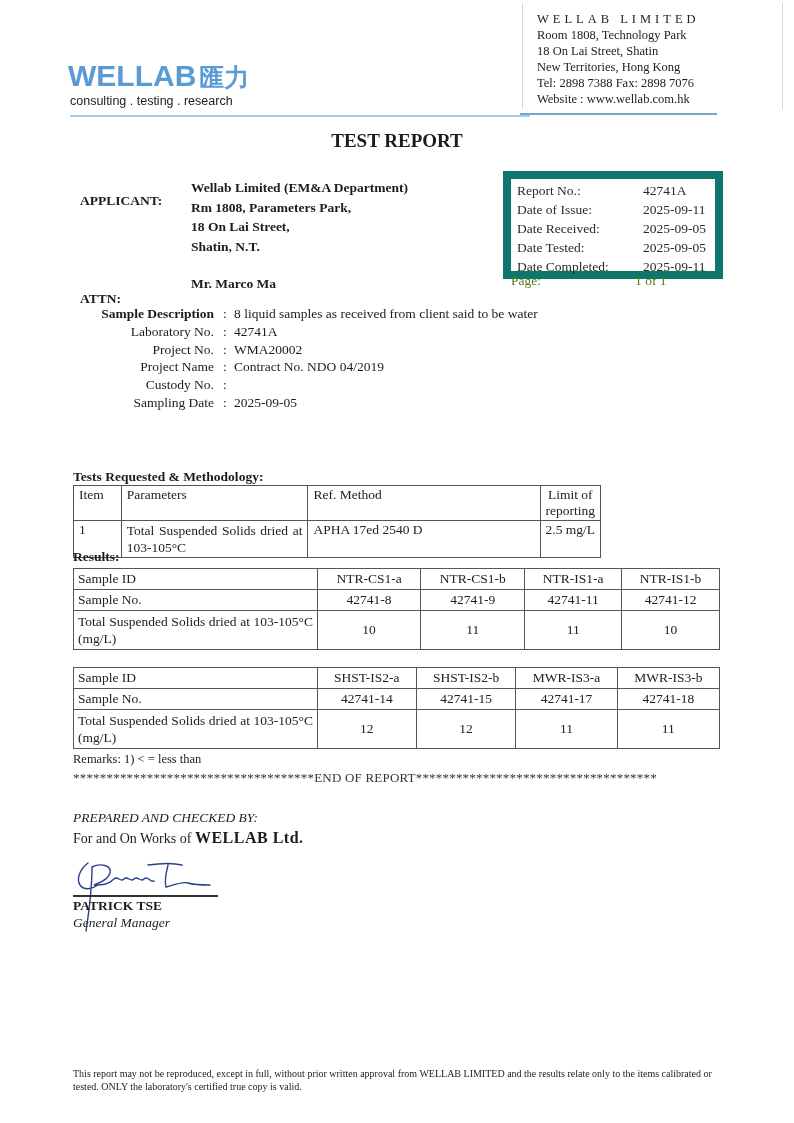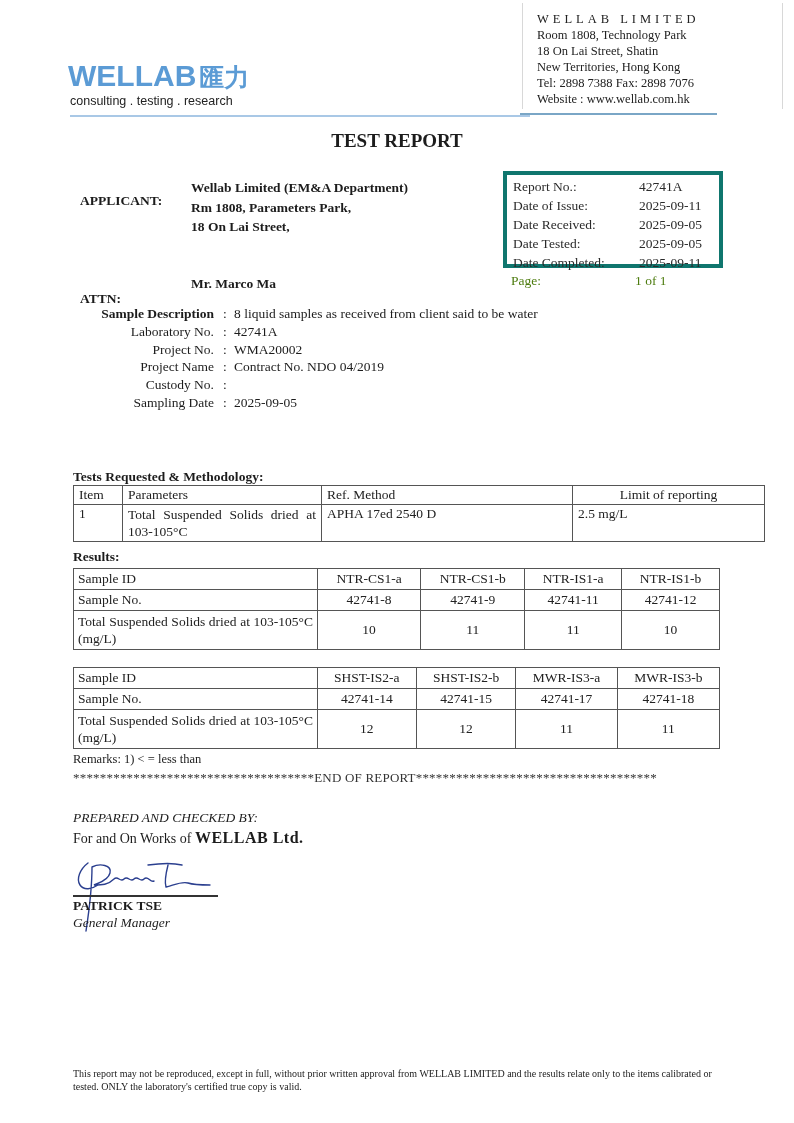--- a/index.html
+++ b/index.html
@@ -19,39 +19,39 @@
 
   .title { left: 0; width: 794px; top: 130px; text-align: center; font-weight: bold; font-size: 19px; }
 
   
   .label-bold { font-weight: bold; font-size: 13.5px; margin-top: 15px; }
   .applicant-label { left: 80px; top: 178px; }
   .applicant-lines { left: 191px; top: 178px; font-weight: bold; font-size: 13.5px; line-height: 19.5px; }
   .attn-label { left: 80px; top: 276px; }
   .attn-value { left: 191px; top: 276px; font-weight: bold; font-size: 13.5px; }
 
-  .info-box { left: 503px; top: 171px; width: 220px; height: 97px; border: 4px solid #0f766e; box-sizing: border-box; }
+  .info-box { left: 503px; top: 171px; width: 220px; height: 108px; border: 8px solid #0f766e; box-sizing: border-box; }
   .info-row { position: absolute; left: 6px; font-size: 13.5px; line-height: 19px; color: #2a2a2a; }
   .info-row .k { display: inline-block; width: 126px; }
   .page-row { left: 511px; top: 273px; font-size: 13.5px; color: #4d7c0f; }
   .page-row .k { display: inline-block; width: 124px; }
 
   
   .sample-block { left: 84px; top: 305px; font-size: 13.5px; line-height: 17.8px; }
   .srow { display: flex; }
   .srow .lab { width: 130px; text-align: right; }
   .srow .lab.bold { font-weight: bold; }
   .srow .colon { width: 18px; text-align: center; margin-left: 2px; }
   .srow .val { width: 480px; }
 
   
   .section-label { font-weight: bold; font-size: 13.5px; }
   table { border-collapse: collapse; font-family: "Liberation Serif", serif; font-size: 13.5px; color: #222; }
   td { border: 1px solid #555; padding: 1px 5px; vertical-align: top; }
-  .tests-table { left: 73px; top: 485px; width: 692px; }
+  .tests-table { left: 73px; top: 485px; width: 528px; }
   .results-table { width: 647px; }
   .results-table td { vertical-align: middle; text-align: center; height: 18px; padding: 1px 4px; }
   .results-table td.first { text-align: left; width: 235px; }
   .results-table td.param { text-align: justify; text-align-last: left; line-height: 17px; height: 36px; }
   .res1 { left: 73px; top: 568px; }
   .res2 { left: 73px; top: 667px; }
 
   .remarks { left: 73px; top: 752px; font-size: 12.5px; }
   .end-report { left: 73px; top: 770px; font-size: 13px; color: #333; white-space: nowrap; letter-spacing: 0.2px; }
 
@@ -86,20 +86,21 @@
   <div>Website : www.wellab.com.hk</div>
 </div>
 
 <div class="abs title">TEST REPORT</div>
 
 <div class="abs label-bold applicant-label">APPLICANT:</div>
 <div class="abs applicant-lines">
   <div>Wellab Limited (EM&amp;A Department)</div>
   <div>Rm 1808, Parameters Park,</div>
   <div>18 On Lai Street,</div>
+  <div>Shatin, N.T.</div>
 </div>
 <div class="abs label-bold attn-label">ATTN:</div>
 <div class="abs attn-value">Mr. Marco Ma</div>
 
 <div class="abs info-box">
   <div class="info-row" style="top:2px"><span class="k">Report No.:</span><span>42741A</span></div>
   <div class="info-row" style="top:21px"><span class="k">Date of Issue:</span><span>2025-09-11</span></div>
   <div class="info-row" style="top:40px"><span class="k">Date Received:</span><span>2025-09-05</span></div>
   <div class="info-row" style="top:59px"><span class="k">Date Tested:</span><span>2025-09-05</span></div>
   <div class="info-row" style="top:78px"><span class="k">Date Completed:</span><span>2025-09-11</span></div>

